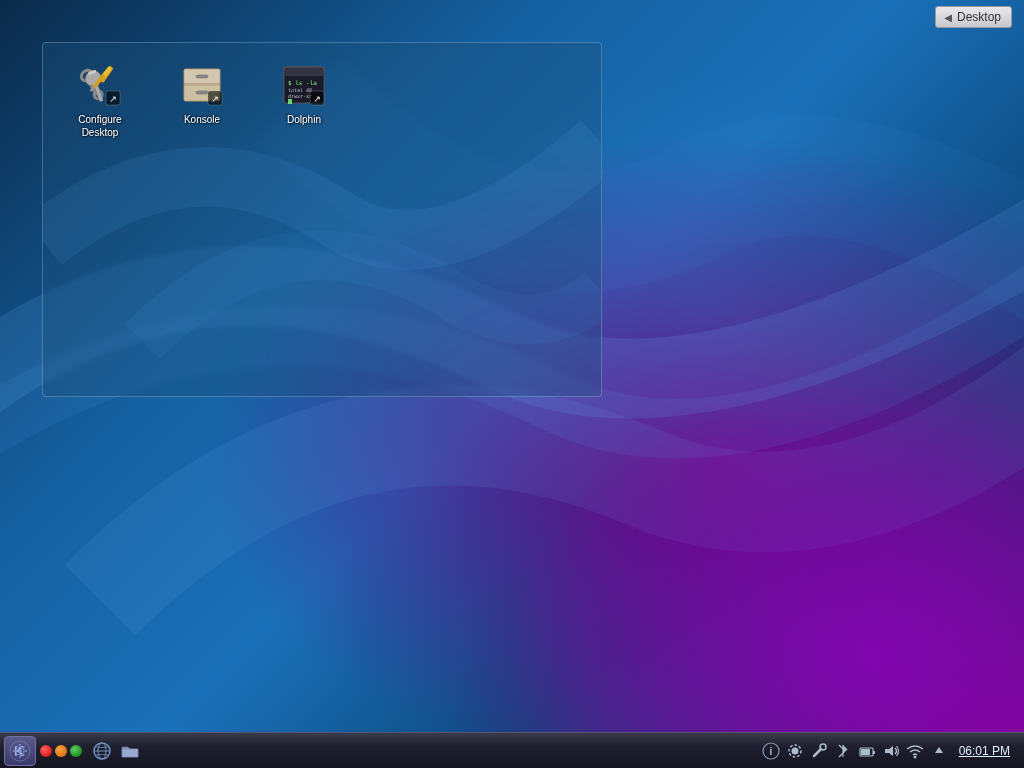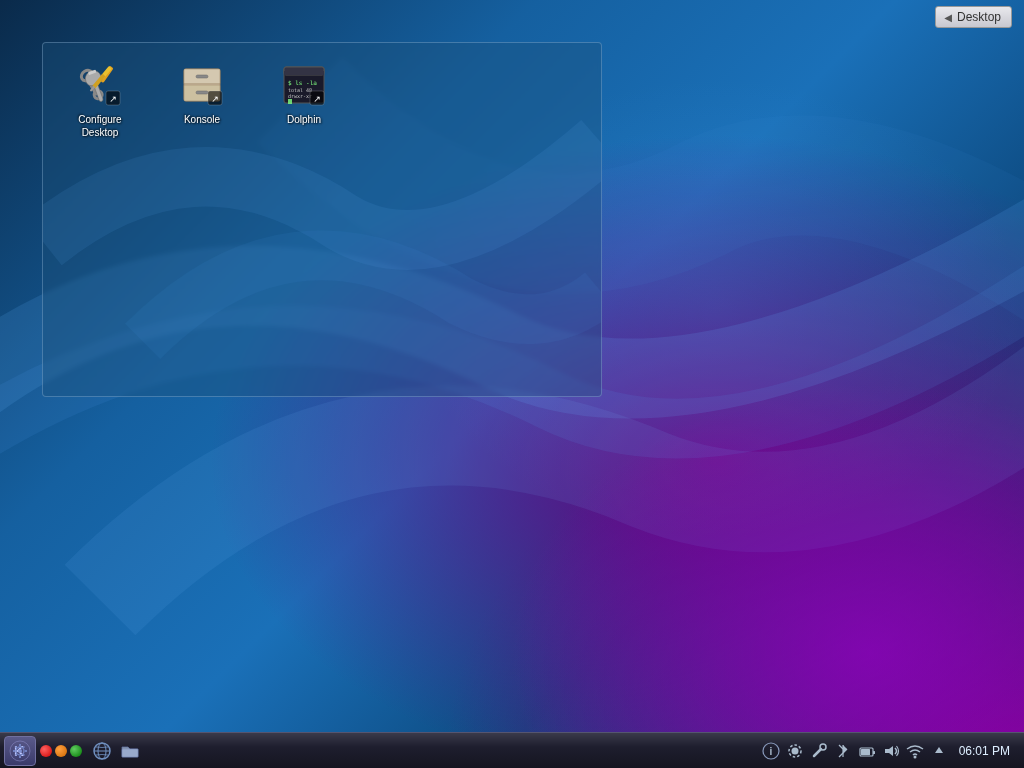--- a/index.html
+++ b/index.html
@@ -186,20 +186,21 @@
       font-size: 13px;
       cursor: pointer;
     }
 
     .clock {
       color: #ddeeff;
       font-size: 12px;
       font-weight: 500;
       padding: 0 6px;
       white-space: nowrap;
+      text-decoration: underline;
     }
 
     
     .desktop-button {
       position: absolute;
       top: 6px;
       right: 12px;
       background: linear-gradient(to bottom, #e8e8ec, #c8c8d0);
       border: 1px solid #999;
       border-radius: 3px;

